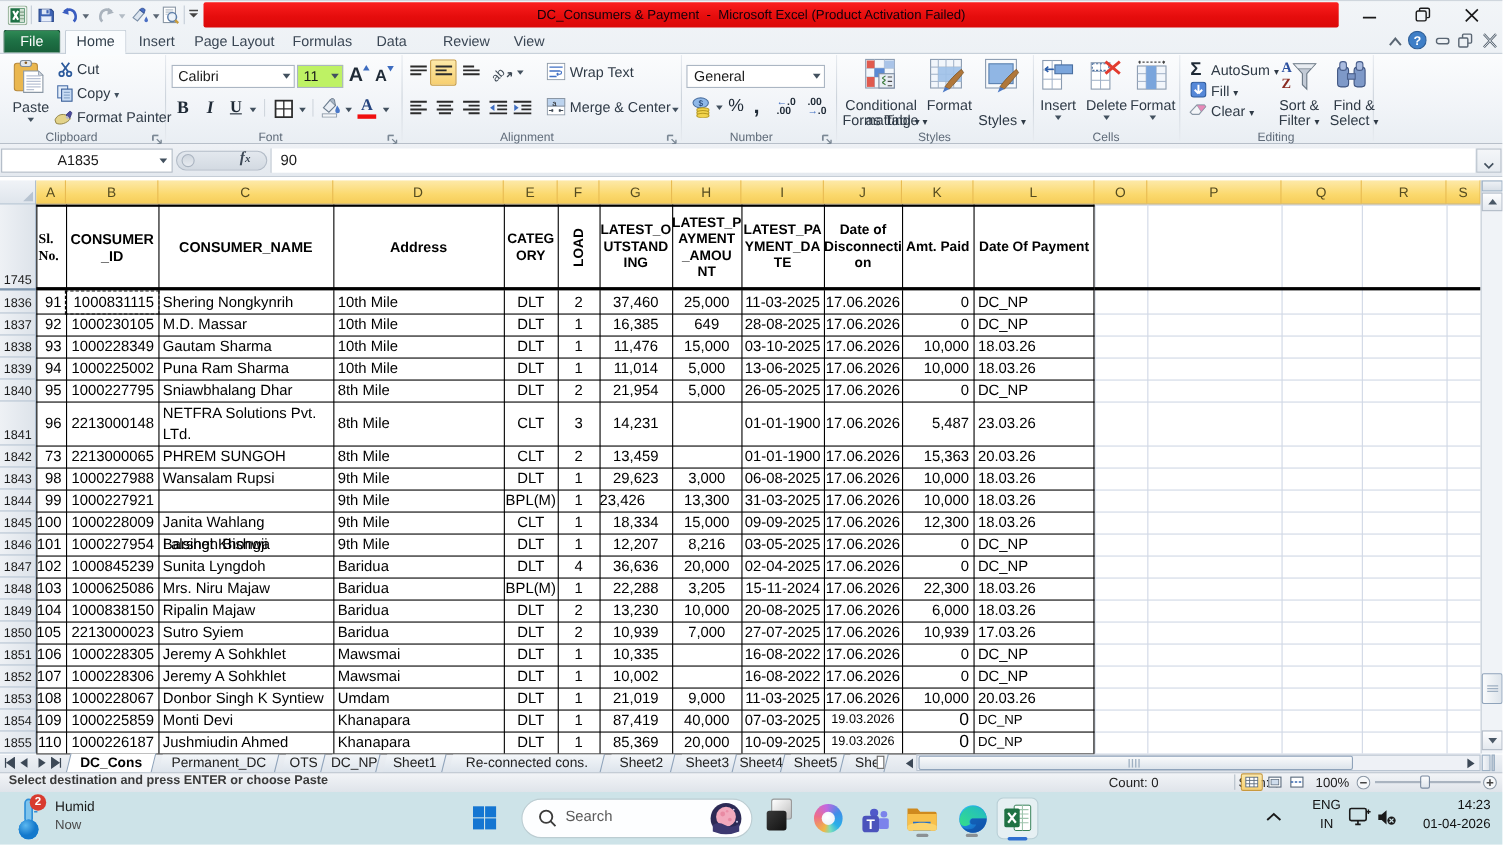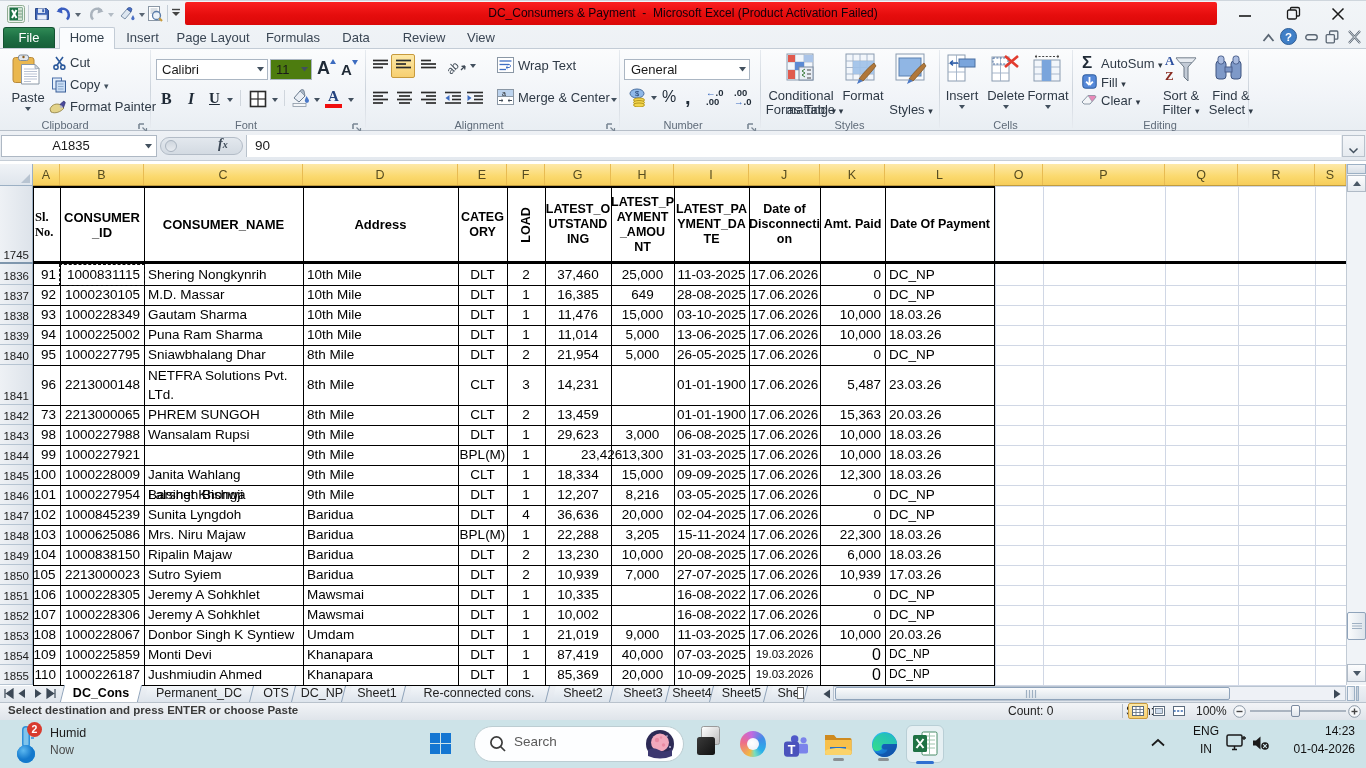--- a/index.html
+++ b/index.html
@@ -167,21 +167,21 @@
 <svg class="ab" style="left:49px;top:98px" width="19" height="17" viewBox="0 0 19 17">
 <path d="M1 11 C3 6 8 5 12 7 L15 10 C12 14 6 16 2 14 Z" fill="#e3d38a" stroke="#8a7a3a" stroke-width="0.8"></path>
 <path d="M11 6.5 L14 3.5 C15 2.5 17 4.5 16 5.5 L14.5 9.5 Z" fill="#4a4a9c" stroke="#2c2c6e" stroke-width="0.7"></path>
 <path d="M12 7 L14 9 L12.5 10.5 L10.5 8.5 Z" fill="#b8b8c8"></path>
 </svg>
 <div class="ab" style="left:70px;top:99px;width:110px;height:15px;font-size:13px;color:#2f3a46;">Format Painter</div>
 <div class="ab" style="left:156px;top:59px;width:112px;height:21px;background:#fff;border:1px solid #abb6c3;box-sizing:border-box;font-size:13px;color:#1a1a1a;line-height:19px;padding-left:5px;">Calibri</div>
 <svg class="ab" style="left:256px;top:66px" width="9" height="7">
     <path d="M1 1 L4.5 5.5 L8 1 Z" fill="#42505e"></path>
   </svg>
-<div class="ab" style="left:270px;top:59px;width:42px;height:21px;background:#4d7c0f;border:1px solid #abb6c3;box-sizing:border-box;font-size:13px;color:#1a1a1a;line-height:19px;padding-left:5px;">11</div>
+<div class="ab" style="left:270px;top:59px;width:42px;height:21px;background:#bef264;border:1px solid #abb6c3;box-sizing:border-box;font-size:13px;color:#1a1a1a;line-height:19px;padding-left:5px;">11</div>
 <svg class="ab" style="left:300px;top:66px" width="9" height="7">
     <path d="M1 1 L4.5 5.5 L8 1 Z" fill="#42505e"></path>
   </svg>
 <div class="ab" style="left:317px;top:58px;width:22px;height:22px;font-size:18px;font-weight:bold;color:#1f2a36;">A</div>
 <svg class="ab" style="left:329px;top:58px" width="8" height="7">
     <path d="M4 1 L7 6 L1 6 Z" fill="#3d6cc0"></path>
   </svg>
 <div class="ab" style="left:341px;top:61px;width:20px;height:20px;font-size:15px;font-weight:bold;color:#1f2a36;">A</div>
 <svg class="ab" style="left:351px;top:59px" width="8" height="7">
     <path d="M1 1 L7 1 L4 6 Z" fill="#3d6cc0"></path>
@@ -644,21 +644,21 @@
 <div class="ab" style="left:674px;top:425px;width:75px;height:20px;line-height:19px;text-align:center;font-size:13.5px;color:#000;box-sizing:border-box;">06-08-2025</div>
 <div class="ab" style="left:749px;top:425px;width:71px;height:20px;line-height:19px;text-align:center;font-size:13.5px;color:#000;box-sizing:border-box;">17.06.2026</div>
 <div class="ab" style="left:820px;top:425px;width:65px;height:20px;line-height:19px;text-align:right;font-size:13.5px;color:#000;padding-right:4px;box-sizing:border-box;">10,000</div>
 <div class="ab" style="left:885px;top:425px;width:110px;height:20px;line-height:19px;text-align:left;font-size:13.5px;color:#000;padding-left:4px;box-sizing:border-box;">18.03.26</div>
 <div class="ab" style="left:33px;top:445px;width:27px;height:20px;line-height:19px;text-align:right;font-size:13.5px;color:#000;padding-right:4px;box-sizing:border-box;">99</div>
 <div class="ab" style="left:60px;top:445px;width:84px;height:20px;line-height:19px;text-align:right;font-size:13.5px;color:#000;padding-right:4px;box-sizing:border-box;">1000227921</div>
 <div class="ab" style="left:144px;top:445px;width:159px;height:20px;line-height:19px;text-align:left;font-size:13.5px;color:#000;padding-left:4px;box-sizing:border-box;margin-top:40px;">Barshet Khongji</div>
 <div class="ab" style="left:303px;top:445px;width:155px;height:20px;line-height:19px;text-align:left;font-size:13.5px;color:#000;padding-left:4px;box-sizing:border-box;">9th Mile</div>
 <div class="ab" style="left:458px;top:445px;width:49px;height:20px;line-height:19px;text-align:center;font-size:13.5px;color:#000;box-sizing:border-box;">BPL(M)</div>
 <div class="ab" style="left:507px;top:445px;width:38px;height:20px;line-height:19px;text-align:center;font-size:13.5px;color:#000;box-sizing:border-box;">1</div>
-<div class="ab" style="left:545px;top:445px;width:66px;height:20px;line-height:19px;text-align:left;font-size:13.5px;color:#000;box-sizing:border-box;padding-left:36px;">23,426</div>
+<div class="ab" style="left:545px;top:445px;width:66px;height:20px;line-height:19px;text-align:left;font-size:13.5px;color:#000;box-sizing:border-box;">23,426</div>
 <div class="ab" style="left:611px;top:445px;width:63px;height:20px;line-height:19px;text-align:center;font-size:13.5px;color:#000;box-sizing:border-box;">13,300</div>
 <div class="ab" style="left:674px;top:445px;width:75px;height:20px;line-height:19px;text-align:center;font-size:13.5px;color:#000;box-sizing:border-box;">31-03-2025</div>
 <div class="ab" style="left:749px;top:445px;width:71px;height:20px;line-height:19px;text-align:center;font-size:13.5px;color:#000;box-sizing:border-box;">17.06.2026</div>
 <div class="ab" style="left:820px;top:445px;width:65px;height:20px;line-height:19px;text-align:right;font-size:13.5px;color:#000;padding-right:4px;box-sizing:border-box;">10,000</div>
 <div class="ab" style="left:885px;top:445px;width:110px;height:20px;line-height:19px;text-align:left;font-size:13.5px;color:#000;padding-left:4px;box-sizing:border-box;">18.03.26</div>
 <div class="ab" style="left:33px;top:465px;width:27px;height:20px;line-height:19px;text-align:right;font-size:13.5px;color:#000;padding-right:4px;box-sizing:border-box;">100</div>
 <div class="ab" style="left:60px;top:465px;width:84px;height:20px;line-height:19px;text-align:right;font-size:13.5px;color:#000;padding-right:4px;box-sizing:border-box;">1000228009</div>
 <div class="ab" style="left:144px;top:465px;width:159px;height:20px;line-height:19px;text-align:left;font-size:13.5px;color:#000;padding-left:4px;box-sizing:border-box;">Janita Wahlang</div>
 <div class="ab" style="left:303px;top:465px;width:155px;height:20px;line-height:19px;text-align:left;font-size:13.5px;color:#000;padding-left:4px;box-sizing:border-box;">9th Mile</div>
 <div class="ab" style="left:458px;top:465px;width:49px;height:20px;line-height:19px;text-align:center;font-size:13.5px;color:#000;box-sizing:border-box;">CLT</div>

